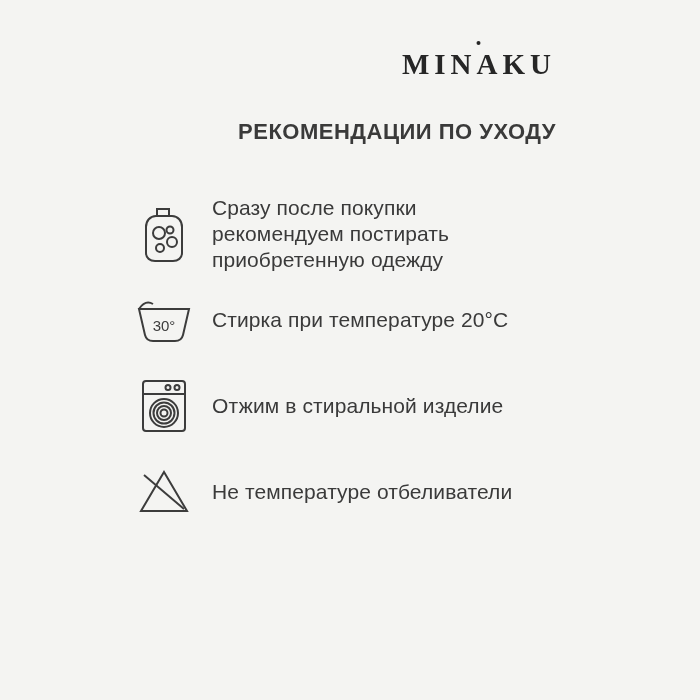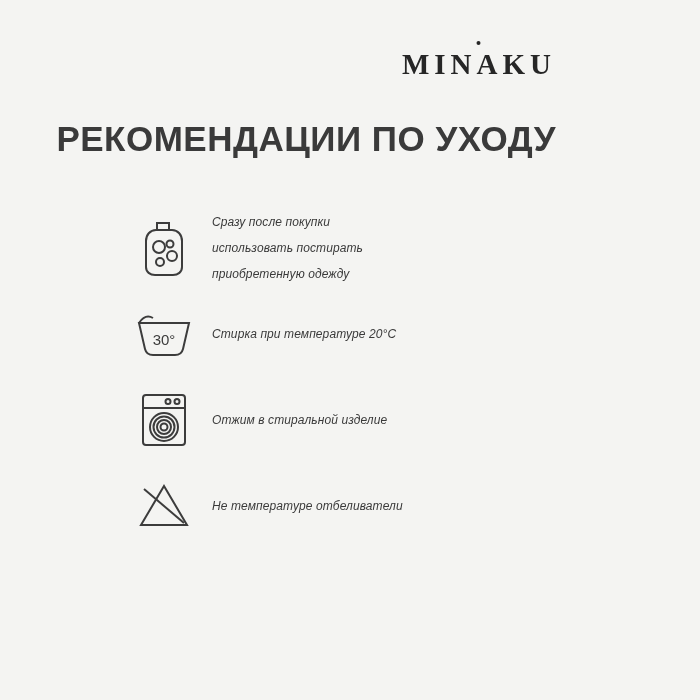--- a/index.html
+++ b/index.html
@@ -38,21 +38,21 @@
     width: 4px;
     height: 4px;
     border-radius: 50%;
     background: #262626;
     left: 50%;
     transform: translateX(-2.5px);
     top: -7px;
   }
   .title {
     margin-top: 38px;
-    font-size: 35px;
+    font-size: 22px;
     font-weight: 700;
     letter-spacing: 0.5px;
     color: #3a3a3a;
     text-align: center;
   }
   .list {
     margin-top: 46px;
     width: 440px;
     display: flex;
     flex-direction: column;
@@ -64,25 +64,24 @@
   }
   .icon-cell {
     width: 96px;
     min-width: 96px;
     display: flex;
     align-items: center;
     justify-content: center;
     color: #a21caf;
   }
   .text-cell {
-    font-size: 12px;
+    font-size: 21px;
     line-height: 26px;
     color: #3a3a3a;
     letter-spacing: 0.1px;
-    font-style: italic;
   }
   .text-cell .line {
     display: block;
     white-space: nowrap;
   }
   svg { display: block; }
 </style>
 </head>
 <body>
 
@@ -103,21 +102,21 @@
           <path d="M21 6 h12 v7 h-12 z"></path>
           <path d="M20 13 h16 c6 0 10 5 10 11 v26 c0 5 -4 8 -9 8 h-18 c-5 0 -9 -3 -9 -8 v-26 c0 -6 4 -11 10 -11 z"></path>
           <circle cx="23" cy="30" r="6"></circle>
           <circle cx="34" cy="27" r="3.5"></circle>
           <circle cx="36" cy="39" r="5"></circle>
           <circle cx="24" cy="45" r="4"></circle>
         </svg>
       </div>
       <div class="text-cell">
         <span class="line">Сразу после покупки</span>
-        <span class="line">использовать постирать</span>
+        <span class="line">рекомендуем постирать</span>
         <span class="line">приобретенную одежду</span>
       </div>
     </div>
 
     <div class="row">
       <div class="icon-cell">
         <svg width="62" height="46" viewBox="0 0 62 46" fill="none" stroke="#3c3c3c" stroke-width="2">
           <path d="M6 12 h50 l-6 26 c-1 4 -4 6 -8 6 h-22 c-4 0 -7 -2 -8 -6 z"></path>
           <path d="M6 12 c4 -6 9 -8 14 -5"></path>
           <text x="31" y="34" font-family="Liberation Sans, sans-serif" font-size="15" fill="#3c3c3c" stroke="none" text-anchor="middle">30°</text>

